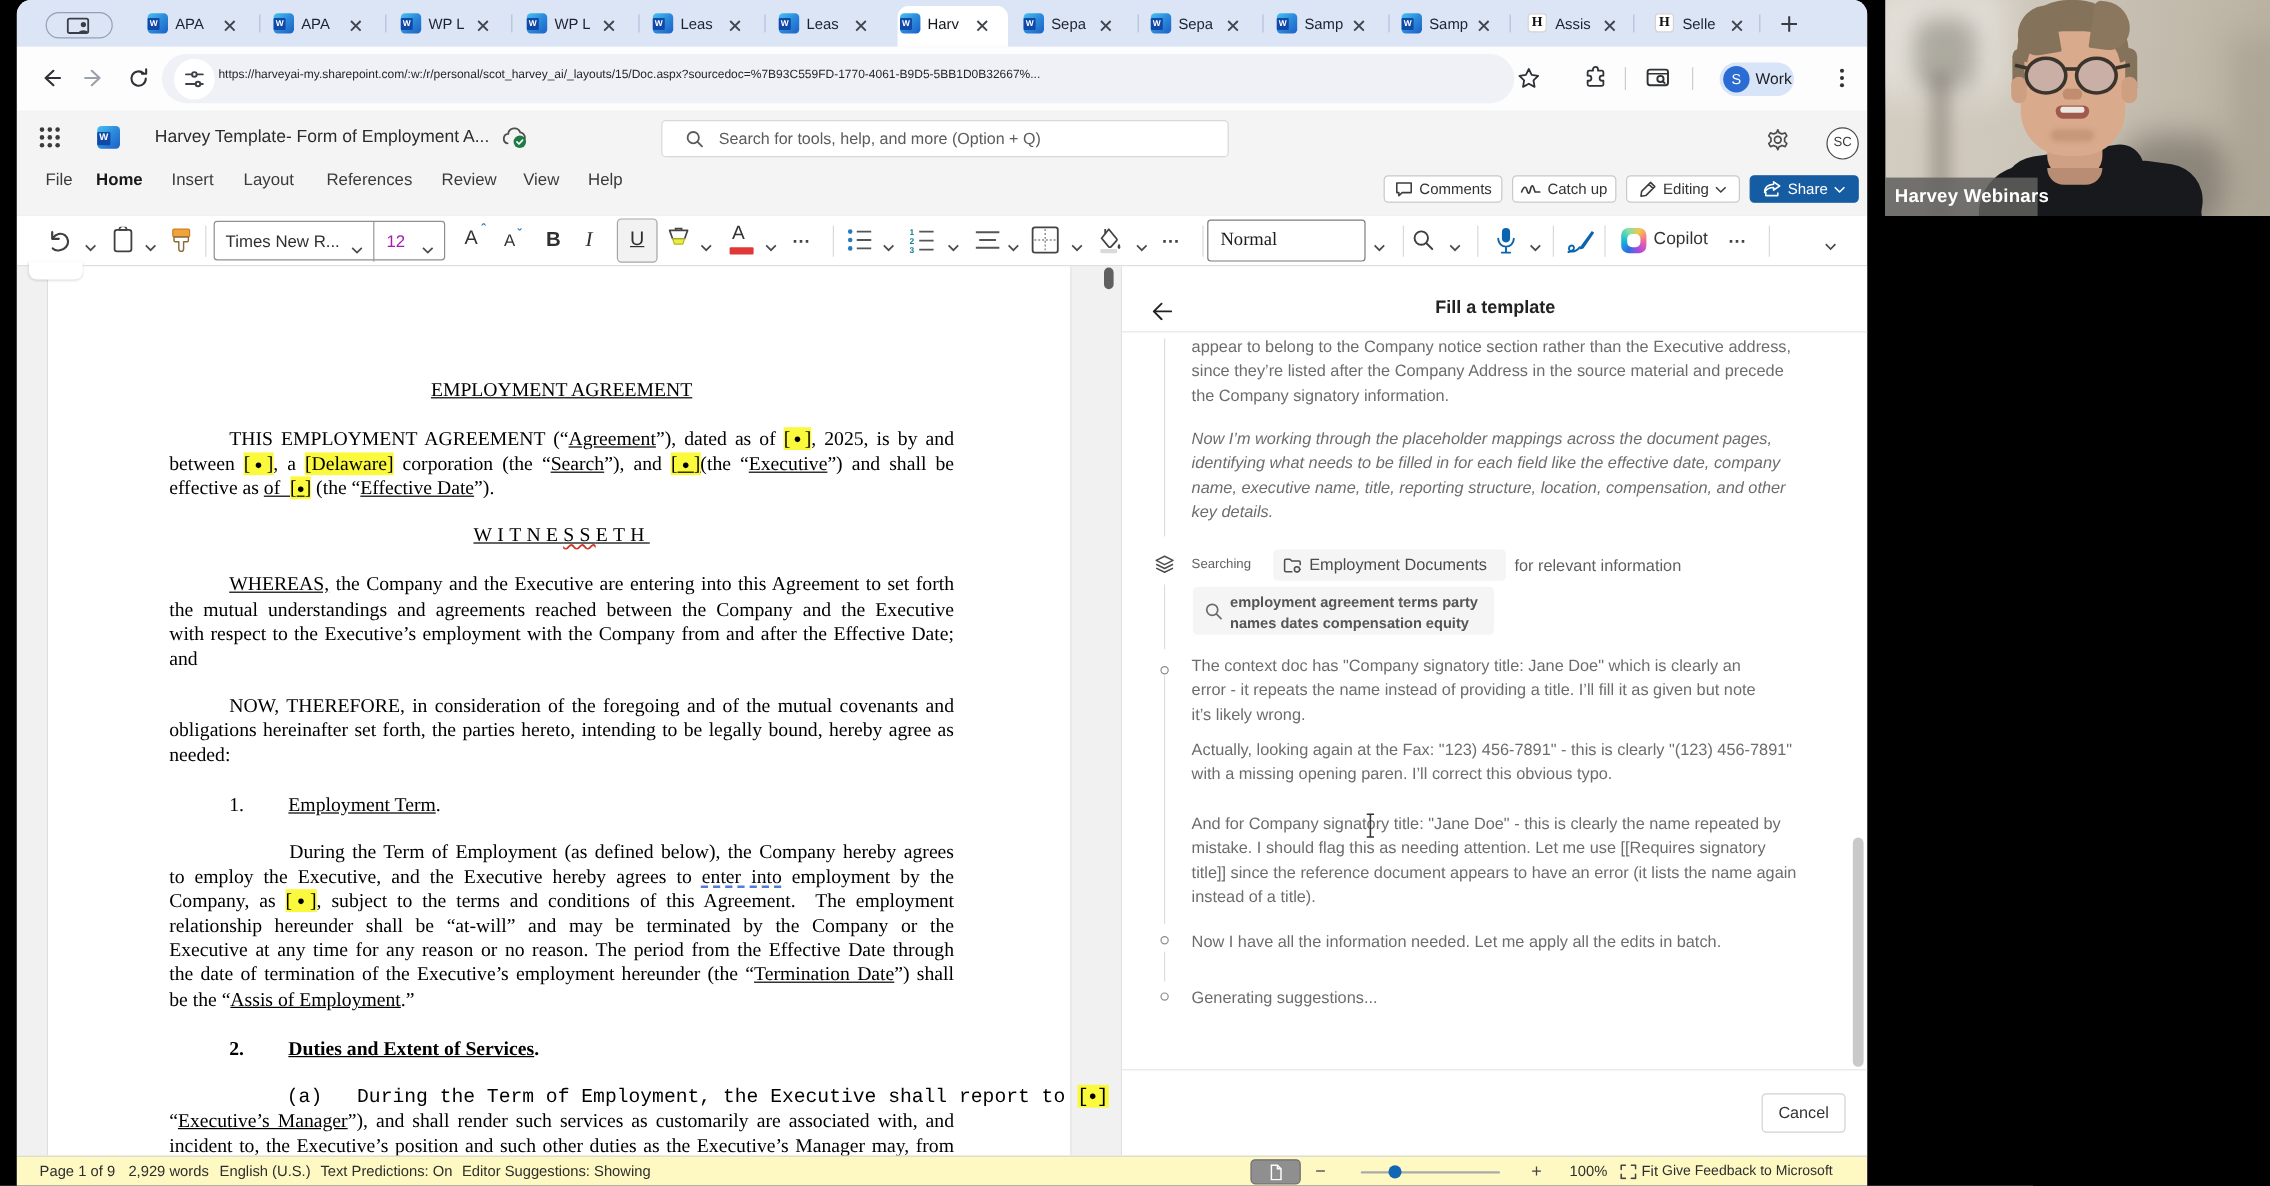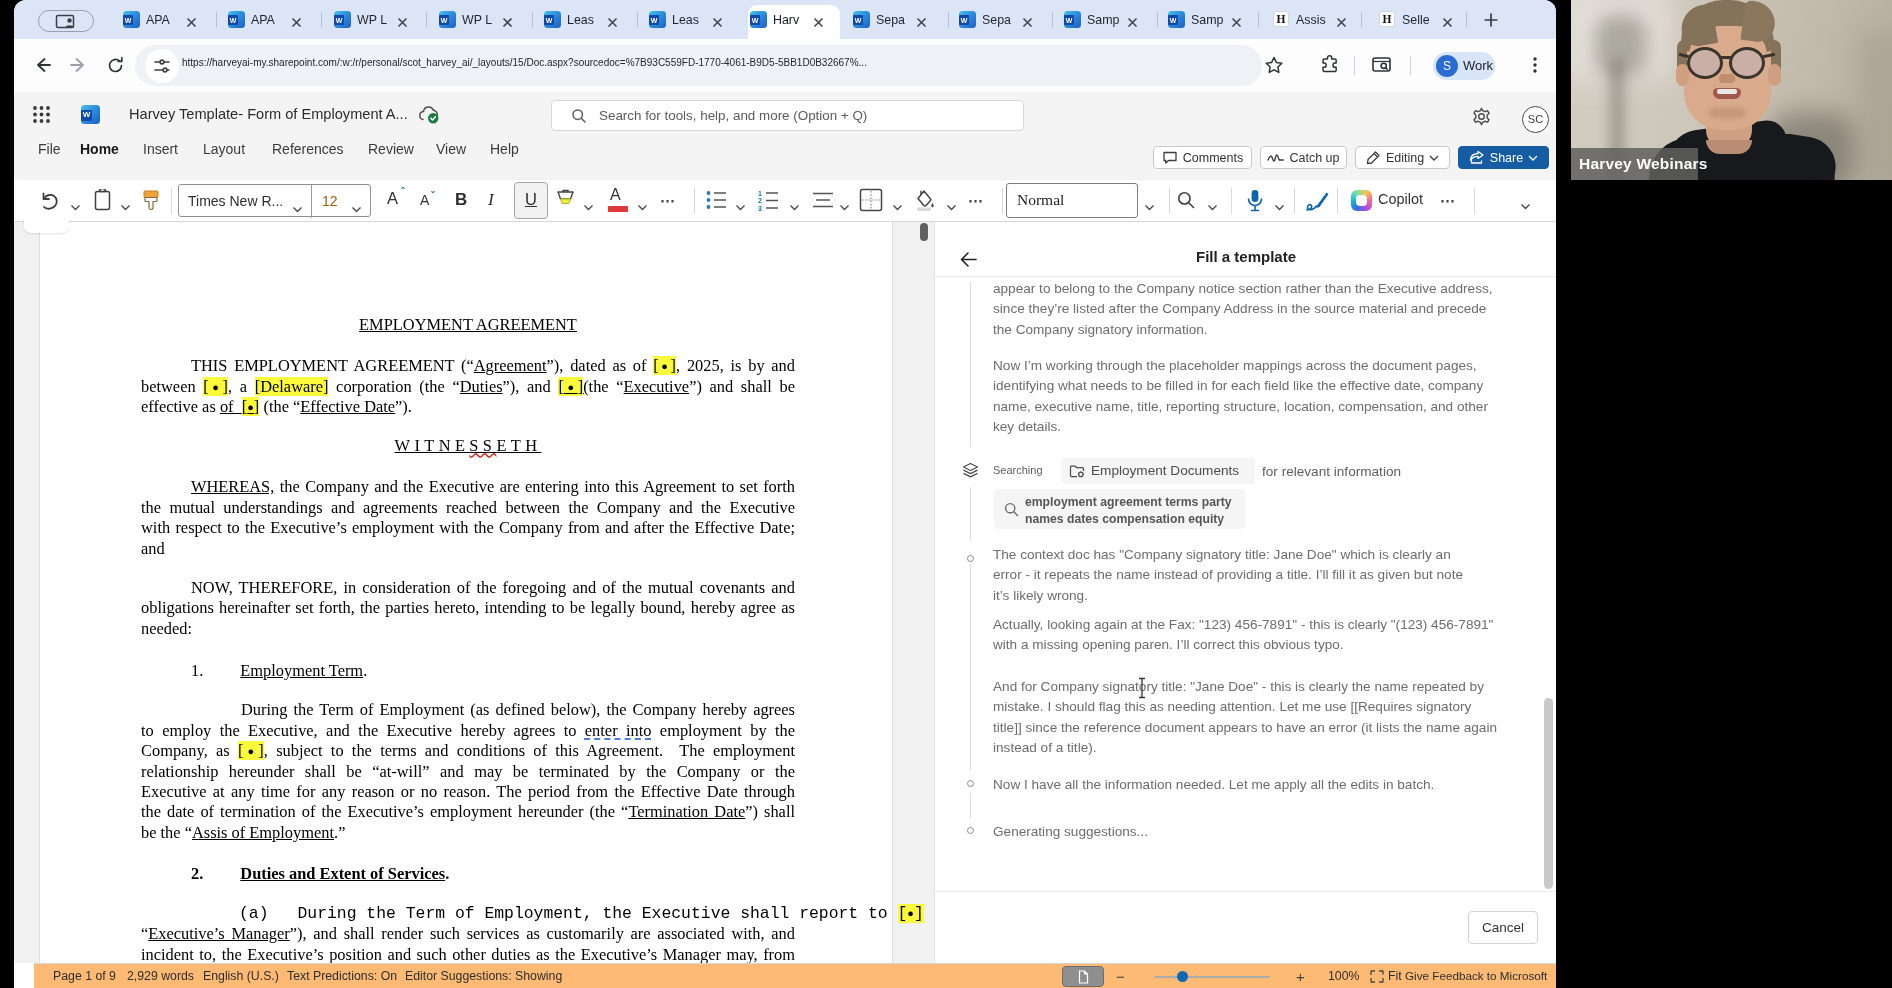--- a/index.html
+++ b/index.html
@@ -64,21 +64,21 @@
   .dotc { font-size:11px; vertical-align:1.5px; }
   .squig { text-decoration:underline dashed #4f7edb 1.5px; text-underline-offset:3px; }
 
   
   .ptext { position:absolute; left:58px; width:540px; font-size:13.6px; line-height:20.4px; color:#6d6d6d; }
   .pb { position:absolute; left:32px; width:7px; height:7px; border:1.4px solid #8c8c8c; border-radius:50%; }
   .tline { position:absolute; left:35px; width:1px; background:#dedede; }
   .chip { position:absolute; background:#f5f5f5; border-radius:4px; }
 
   
-  #statusbar { position:absolute; left:0; top:963px; width:100%; height:25px; background:#fdba74; border-top:1px solid #d6d6d6; font-size:12.3px; color:#2e2e2e;margin-left:20px; }
+  #statusbar { position:absolute; left:0; top:963px; width:100%; height:25px; background:#fef9c3; border-top:1px solid #d6d6d6; font-size:12.3px; color:#2e2e2e; }
   .sbi { position:absolute; top:5px; }
 
   
   #video { position:absolute; left:1571px; top:0; width:321px; height:180px; overflow:hidden; }
 </style>
 </head>
 <body>
   <div id="win">
     <div id="tabstrip">
       <div id="tabpill">
@@ -331,21 +331,21 @@
         <rect x="2" y="2" width="14" height="6.5" rx="1" fill="#f1a33b" stroke="#c87f1e" stroke-width="1"></rect>
         <path d="M3 8.5 h12 v3 a1 1 0 0 1 -1 1 h-3 v6 a2 2 0 0 1 -4 0 v-6 h-3 a1 1 0 0 1 -1 -1 z" fill="#fff" stroke="#8a6a3a" stroke-width="1.2" stroke-linejoin="round"></path>
       </svg>
       <div class="rdiv" style="left:157px;"></div>
       <div class="abs" style="left:164px;top:4px;width:193px;height:33px;border:1px solid #8f8f8f;border-radius:3px;background:#fff;">
    <div class="abs" style="left:9px;top:8px;font-size:14px;color:#2f2f2f;">Times New R...</div>
    <div class="chev" style="left:113px;top:14px;"><svg width="11" height="7" viewBox="0 0 11 7">
             <path d="M1.5 1.5 L5.5 5.5 L9.5 1.5"></path>
           </svg></div>
    <div class="abs" style="left:132px;top:0;width:1px;height:33px;background:#9a9a9a;"></div>
-   <div class="abs" style="left:143px;top:8px;font-size:14px;color:#a16207;">12</div>
+   <div class="abs" style="left:143px;top:8px;font-size:14px;color:#a21caf;">12</div>
    <div class="chev" style="left:172px;top:14px;"><svg width="11" height="7" viewBox="0 0 11 7">
             <path d="M1.5 1.5 L5.5 5.5 L9.5 1.5"></path>
           </svg></div>
  </div>
       <div class="ric" style="left:373px;top:9px;font-size:16.5px;color:#333;">A<span style="position:absolute;left:14px;top:-4px;color:#2a7ab8;font-size:11px;font-weight:bold;">ˆ</span></div>
       <div class="ric" style="left:406px;top:12px;font-size:14px;color:#333;">A<span style="position:absolute;left:11px;top:-3px;color:#2a7ab8;font-size:11px;font-weight:bold;">ˇ</span></div>
       <div class="ric" style="left:441px;top:10px;font-size:17px;font-weight:bold;color:#2f2f2f;">B</div>
       <div class="ric" style="left:474px;top:9px;font-size:17.5px;font-family:'Liberation Serif',serif;font-style:italic;color:#2f2f2f;">I</div>
       <div class="abs" style="left:500px;top:2px;width:34px;height:37px;border:1px solid #a5a5a5;border-radius:4px;background:#f2f2f2;">
         <div class="abs" style="left:10px;top:7px;font-size:16.5px;color:#2f2f2f;text-decoration:underline;">U</div>
@@ -445,21 +445,21 @@
           <path d="M1.5 1.5 L5.5 5.5 L9.5 1.5"></path>
         </svg></div>
     </div>
     <div id="contentarea">
       <div id="page">
         <div id="notch"></div>
         <div id="doctext">
       <div class="dl ctr abs" style="left:0;top:92.8px;width:654px;"><span class="u">EMPLOYMENT AGREEMENT</span></div>
       <div class="abs" style="left:0;top:134.3px;width:654px;">
         <div class="dl" style="padding-left:50px;">THIS EMPLOYMENT AGREEMENT (“<span class="u">Agreement</span>”), dated as of <span class="hl">[<span class="dotc">●</span>]</span>, 2025, is by and</div>
-        <div class="dl">between <span class="hl">[<span class="dotc">●</span>]</span>, a <span class="hl">[Delaware]</span> corporation (the “<span class="u">Duties</span>”), and <span class="u"><span class="hl">[<span class="dotc">●</span>]</span>(</span>the “<span class="u">Executive</span>”) and shall be</div>
+        <div class="dl">between <span class="hl">[<span class="dotc">●</span>]</span>, a <span class="hl">[Delaware]</span> corporation (the “<span class="u">Search</span>”), and <span class="u"><span class="hl">[<span class="dotc">●</span>]</span>(</span>the “<span class="u">Executive</span>”) and shall be</div>
         <div class="dl nj">effective as <span class="u">of&nbsp; <span class="hl">[<span class="dotc">●</span>]</span></span> (the “<span class="u">Effective Date</span>”).</div>
       </div>
       <div class="dl ctr abs" style="left:0;top:214.3px;width:654px;"><span class="u" style="letter-spacing:4.4px;">WITNE<span style="text-decoration:underline wavy #d03a2b;text-decoration-skip-ink:none;">SS</span>ETH</span></div>
       <div class="abs" style="left:0;top:255.3px;width:654px;">
         <div class="dl" style="padding-left:50px;"><span class="u">WHEREAS,</span> the Company and the Executive are entering into this Agreement to set forth</div>
         <div class="dl">the mutual understandings and agreements reached between the Company and the Executive</div>
         <div class="dl">with respect to the Executive’s employment with the Company from and after the Effective Date;</div>
         <div class="dl nj">and</div>
       </div>
       <div class="abs" style="left:0;top:355.8px;width:654px;">
@@ -490,21 +490,21 @@
       <svg class="abs" style="left:25px;top:30px" width="17" height="15" viewBox="0 0 17 15" fill="none" stroke="#222" stroke-width="1.6" stroke-linecap="round" stroke-linejoin="round">
           <path d="M8 1 L1.5 7.5 L8 14 M1.5 7.5 H16"></path>
         </svg>
       <div class="abs" style="left:0;top:26px;width:622px;text-align:center;font-size:15px;font-weight:bold;color:#222;">Fill a template</div>
       <div class="abs" style="left:0;top:54px;width:622px;height:1px;background:#e7e7e7;"></div>
       <div class="tline" style="top:60px;height:165px;"></div>
       <div class="tline" style="top:265px;height:54px;"></div>
       <div class="tline" style="top:341px;height:207px;"></div>
       <div class="tline" style="top:571px;height:25px;"></div>
       <div class="ptext" style="top:57px;">appear to belong to the Company notice section rather than the Executive address,<br>since they’re listed after the Company Address in the source material and precede<br>the Company signatory information.</div>
-      <div class="ptext" style="top:134px;">Now I’m working through the placeholder mappings across the document pages,<br>identifying what needs to be filled in for each field like the effective date, company<br>name, executive name, title, reporting structure, location, compensation, and other<br>key details.</div>
+      <div class="ptext" style="top:134px;font-style:italic;">Now I’m working through the placeholder mappings across the document pages,<br>identifying what needs to be filled in for each field like the effective date, company<br>name, executive name, title, reporting structure, location, compensation, and other<br>key details.</div>
       <svg class="abs" style="left:27px;top:240px" width="17" height="17" viewBox="0 0 17 17" fill="none" stroke="#4e4e4e" stroke-width="1.3" stroke-linejoin="round">
           <path d="M8.5 1.5 L15.5 5 L8.5 8.5 L1.5 5 Z"></path>
           <path d="M15.5 8.2 L8.5 11.7 L1.5 8.2 M15.5 11.4 L8.5 14.9 L1.5 11.4"></path>
         </svg>
       <div class="abs" style="left:58px;top:242px;font-size:11px;color:#5f5f5f;">Searching</div>
       <div class="chip" style="left:126px;top:236px;width:194px;height:26px;">
         <svg class="abs" style="left:8px;top:6px" width="16" height="14" viewBox="0 0 16 14" fill="none" stroke="#4e4e4e" stroke-width="1.25" stroke-linejoin="round">
             <path d="M1.5 3 V11.5 a1 1 0 0 0 1 1 H8 M1.5 3 a1 1 0 0 1 1-1 H6 L7.5 3.5 H13.5 a1 1 0 0 1 1 1 V7"></path>
             <circle cx="11.8" cy="10.4" r="2.2"></circle>
             <path d="M11.8 7.6 v1 M11.8 12 v1 M9.3 10.4 h1 M14 10.4 h1" stroke-width="1"></path>

